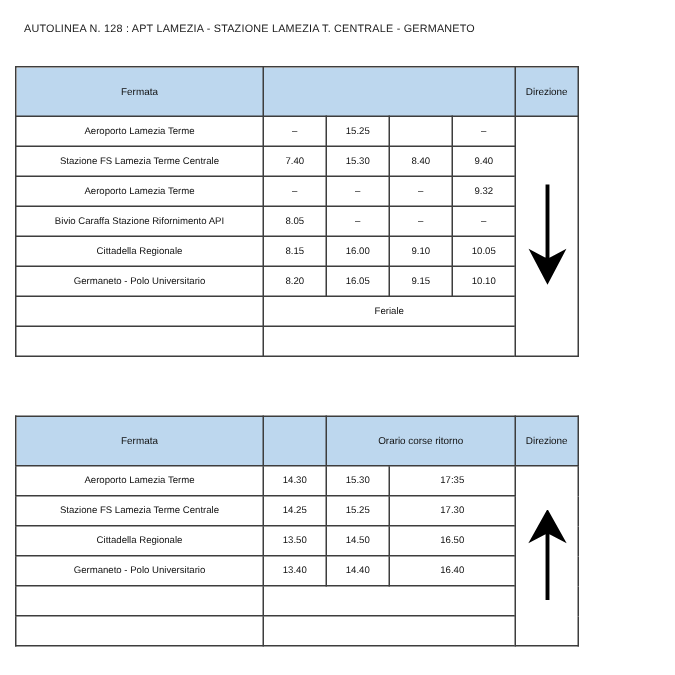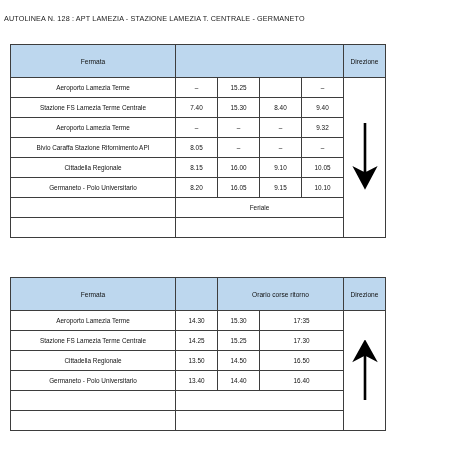--- a/index.html
+++ b/index.html
@@ -15,21 +15,21 @@
     overflow: hidden;
   }
   .page {
     position: relative;
     width: 450px;
     height: 450px;
     box-sizing: border-box;
   }
   .doc-title {
     position: absolute;
-    left: 4px;
+    left: 16px;
     top: 14px;
     font-size: 7.2px;
     letter-spacing: 0.15px;
     white-space: nowrap;
     color: #1a1a1a;
   }
   table.tt {
     position: absolute;
     border-collapse: collapse;
     table-layout: fixed;

